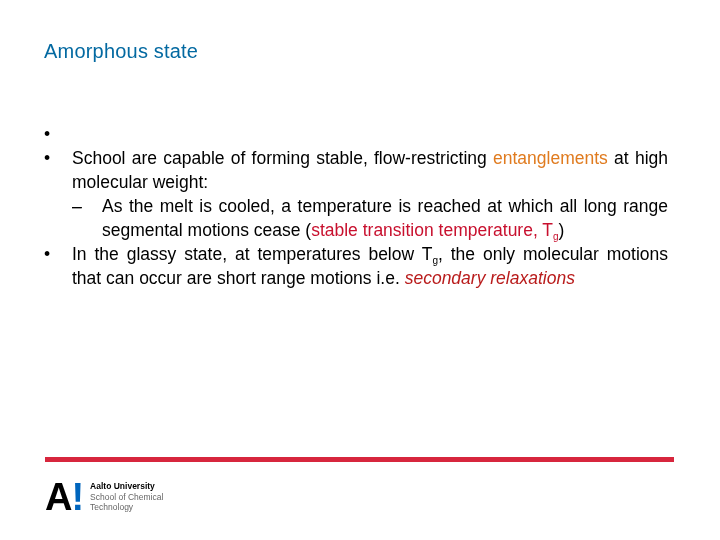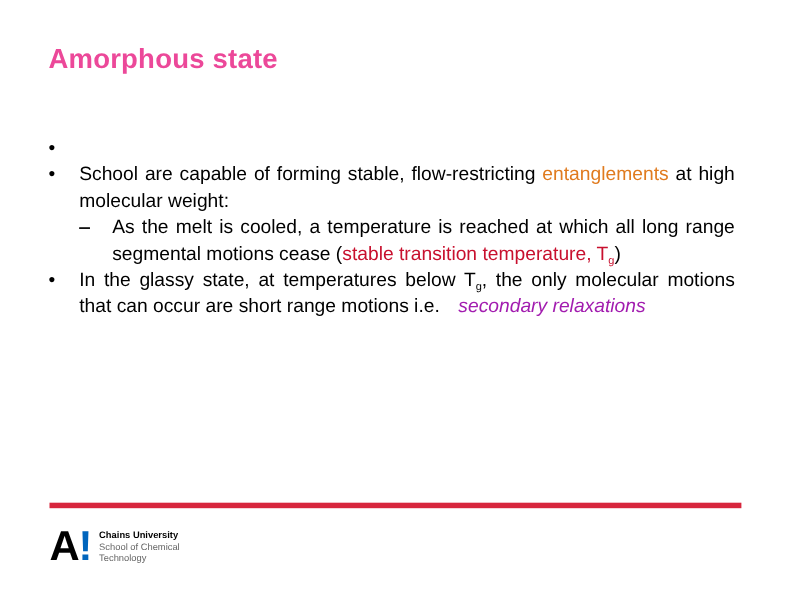--- a/index.html
+++ b/index.html
@@ -2,21 +2,21 @@
 <html><head>
 <meta charset="utf-8">
 <style>
   html, body { margin: 0; padding: 0; }
   body {
     width: 720px; height: 540px; background: #ffffff; position: relative; overflow: hidden;
     font-family: "Liberation Sans", sans-serif; color: #000;
   }
   .title {
     position: absolute; left: 44px; top: 40px;
-    font-size: 25px; font-weight: bold; color: #ec4899; letter-spacing: 0.2px;
+    font-size: 20px; font-weight: normal; color: #0369a1; letter-spacing: 0.2px;
   }
   .content {
     position: absolute; left: 44px; top: 122px; width: 624px;
     font-size: 17.5px; line-height: 24px;
     font-stretch: condensed;
   }
   .b1 {
     position: relative; padding-left: 28px; text-align: justify; margin: 0;
   }
   .b1 .bullet {
@@ -24,21 +24,21 @@
   }
   .b2 {
     position: relative; padding-left: 58px; text-align: justify; margin: 0;
   }
   .b2 .dash {
     position: absolute; left: 28px; top: 0;
   }
   .gap { height: 24px; }
   .orange { color: #e07b1f; }
   .red { color: #c8102e; }
-  .green { color: #a21caf; font-style: italic; margin-left: 12px; }
+  .green { color: #b91c1c; font-style: italic; }
   sub { font-size: 10px; vertical-align: -4px; line-height: 0; }
   .rule {
     position: absolute; left: 45px; top: 457px; width: 629px; height: 5px; background: #d7263d;
   }
   .logo {
     position: absolute; left: 45px; top: 480px; display: flex; align-items: center;
   }
   .logo-mark {
     display: flex; align-items: flex-end; height: 34px;
   }
@@ -82,17 +82,17 @@
 </div>
 
 <div class="rule"></div>
 
 <div class="logo">
   <div class="logo-mark">
     <span class="logo-a">A</span>
       <span class="logo-bang">!</span>
   </div>
   <div class="logo-text">
-    <div class="uni">Chains University</div>
+    <div class="uni">Aalto University</div>
     <div class="sub">School of Chemical</div>
     <div class="sub">Technology</div>
   </div>
 </div>
 
 </body></html>

